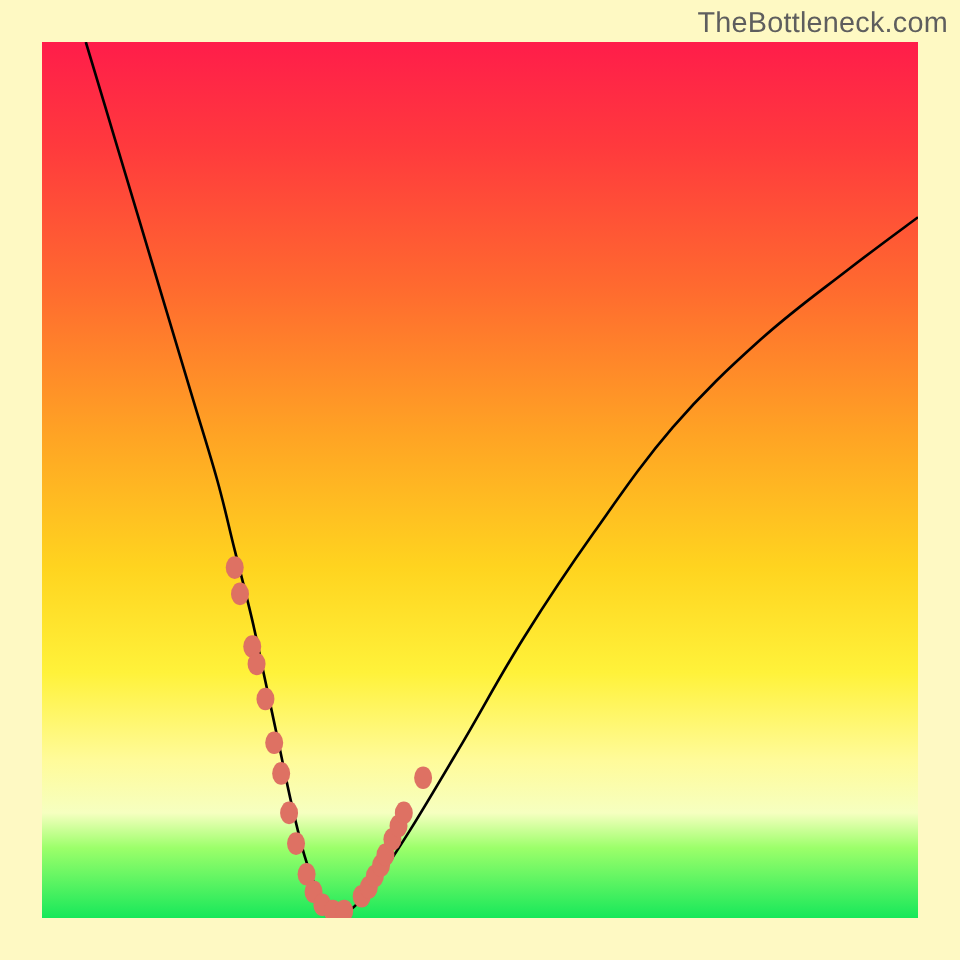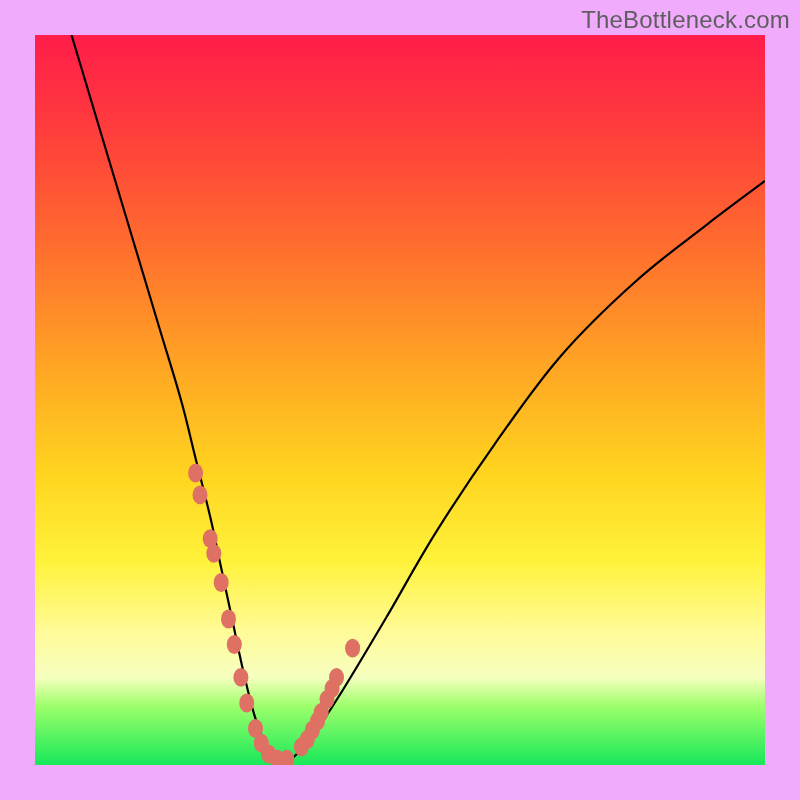--- a/index.html
+++ b/index.html
@@ -8,21 +8,21 @@
     width: 800px;
     height: 800px;
     overflow: hidden;
     background: #000;
     font-family: Arial, Helvetica, sans-serif;
   }
   .frame {
     position: relative;
     width: 800px;
     height: 800px;
-    background: #f0abfc;
+    background: #fef9c3;
     text-decoration: underline;
   }
   .plot {
     position: absolute;
     left: 35px;
     top: 35px;
     width: 730px;
     height: 730px;
     
     background: linear-gradient(

